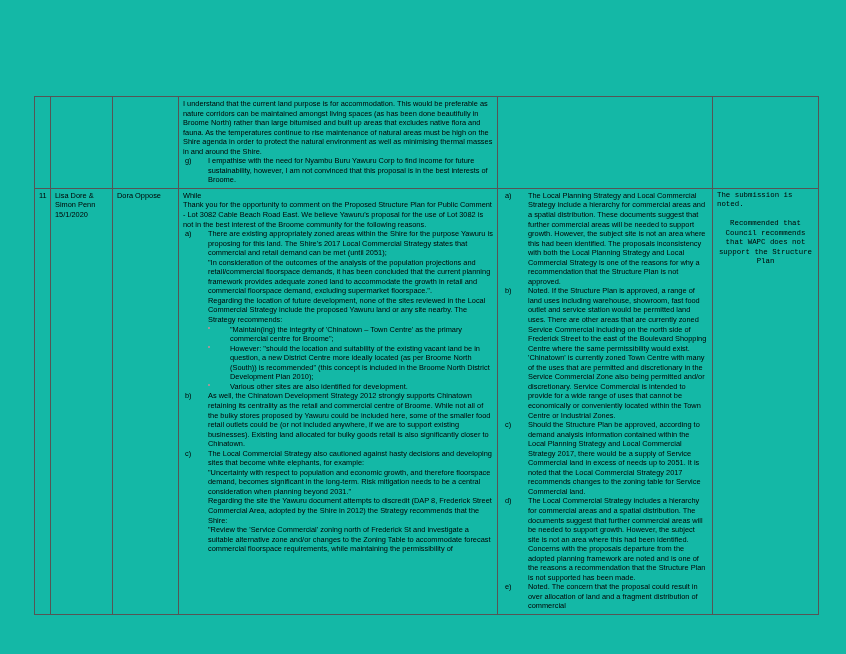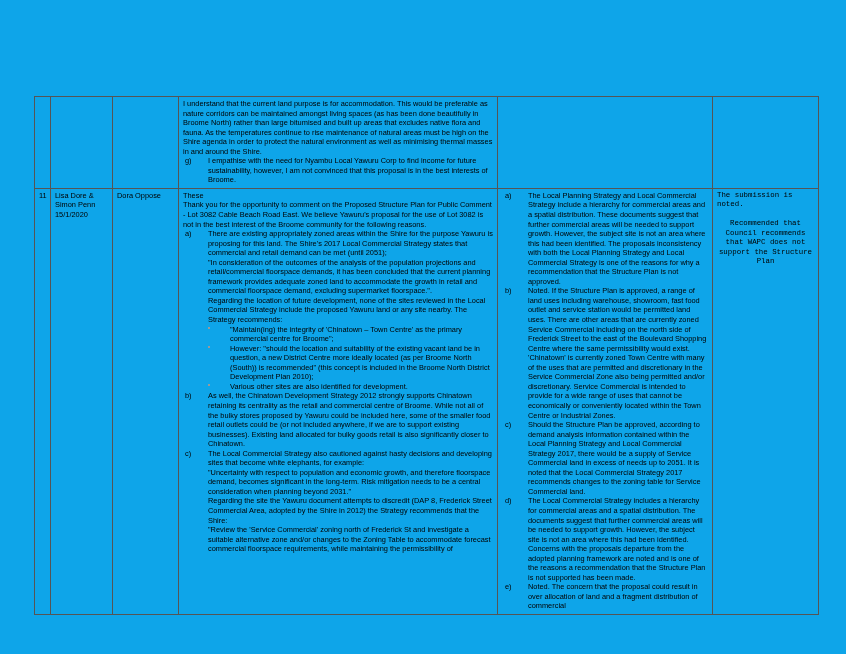--- a/index.html
+++ b/index.html
@@ -11,21 +11,21 @@
     width: 846px;
     height: 654px;
     font-family: "Liberation Sans", sans-serif;
     color: #000000;
     overflow: hidden;
   }
   .page {
     position: relative;
     width: 846px;
     height: 654px;
-    background: #0ea5e9;
+    background: #14b8a6;
   }
   table.submission-table {
     position: absolute;
     left: 34px;
     top: 96px;
     width: 784px;
     border-collapse: collapse;
     table-layout: fixed;
   }
   table.submission-table td {
@@ -109,38 +109,38 @@
 
       <tr>
         <td class="cell-num"></td>
         <td></td>
         <td></td>
         <td>
           <p class="plainline">I understand that the current land purpose is for accommodation. This would be preferable as nature corridors can be maintained amongst living spaces (as has been done beautifully in Broome North) rather than large bitumised and built up areas that excludes native flora and fauna.  As the temperatures continue to rise maintenance of natural areas must be high on the Shire agenda in order to protect the natural environment as well as minimising thermal masses in and around the Shire.</p>
           <ul class="lettered">
             <li>
               <span class="marker">g)</span>
-              <span>I empathise with the need for Nyambu Local Yawuru Corp to find income for future sustainability, however, I am not convinced that this proposal is in the best interests of Broome.</span>
+              <span>I empathise with the need for Nyambu Buru Yawuru Corp to find income for future sustainability, however, I am not convinced that this proposal is in the best interests of Broome.</span>
             </li>
           </ul>
         </td>
         <td></td>
         <td></td>
       </tr>
 
       <tr>
         <td class="cell-num">11</td>
         <td>
           <p class="plainline">Lisa Dore &amp; Simon Penn</p>
           <p class="plainline">15/1/2020</p>
         </td>
         <td>Dora Oppose</td>
 
         <td>
-          <p class="plainline">These</p>
+          <p class="plainline">While</p>
           <p class="plainline">Thank you for the opportunity to comment on the Proposed Structure Plan for Public Comment - Lot 3082 Cable Beach Road East. We believe Yawuru's proposal for the use of Lot 3082 is not in the best interest of the Broome community for the following reasons.</p>
 
           <ul class="lettered">
 
             <li>
               <span class="marker">a)</span>
               <p class="plainline">There are existing appropriately zoned areas within the Shire for the purpose Yawuru is proposing for this land. The Shire's 2017 Local Commercial Strategy states that commercial and retail demand can be met (until 2051);</p>
               <p class="plainline">"In consideration of the outcomes of the analysis of the population projections and retail/commercial floorspace demands, it has been concluded that the current planning framework provides adequate zoned land to accommodate the growth in retail and commercial floorspace demand, excluding supermarket floorspace.".</p>
               <p class="plainline">Regarding the location of future development, none of the sites reviewed in the Local Commercial Strategy include the proposed Yawuru land or any site nearby. The Strategy recommends:</p>
               <ul class="bulleted">

